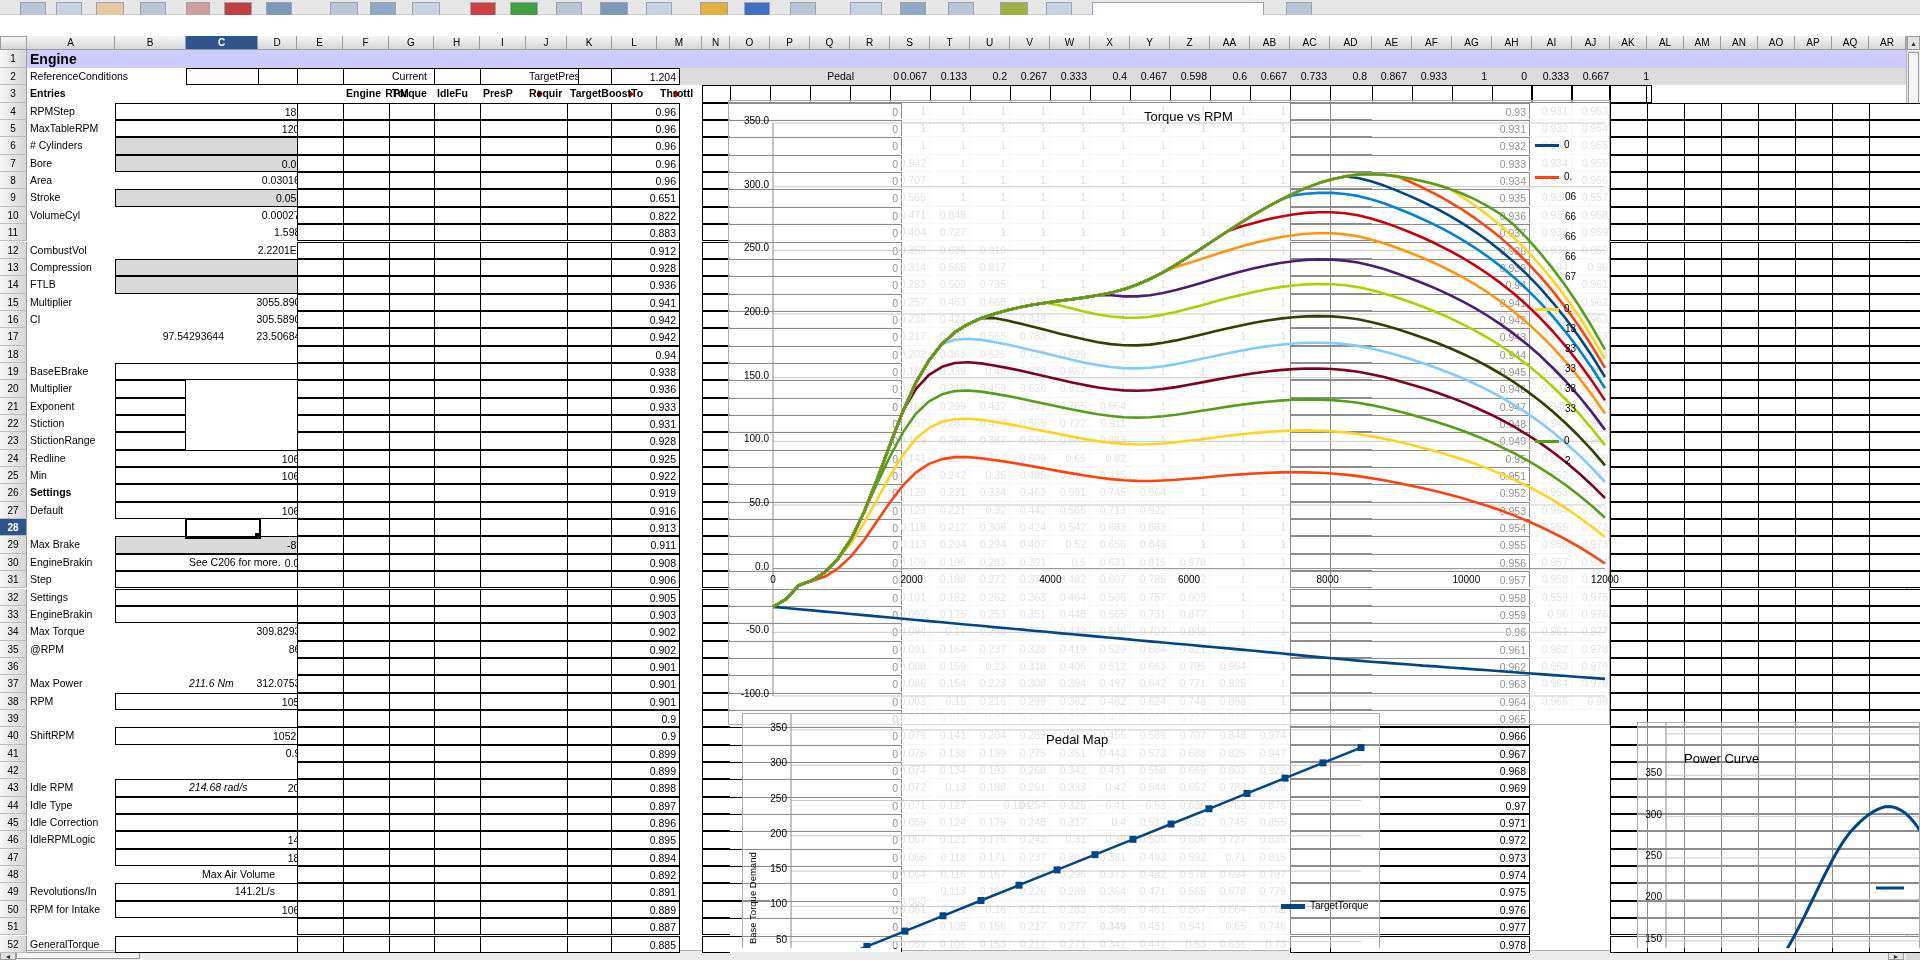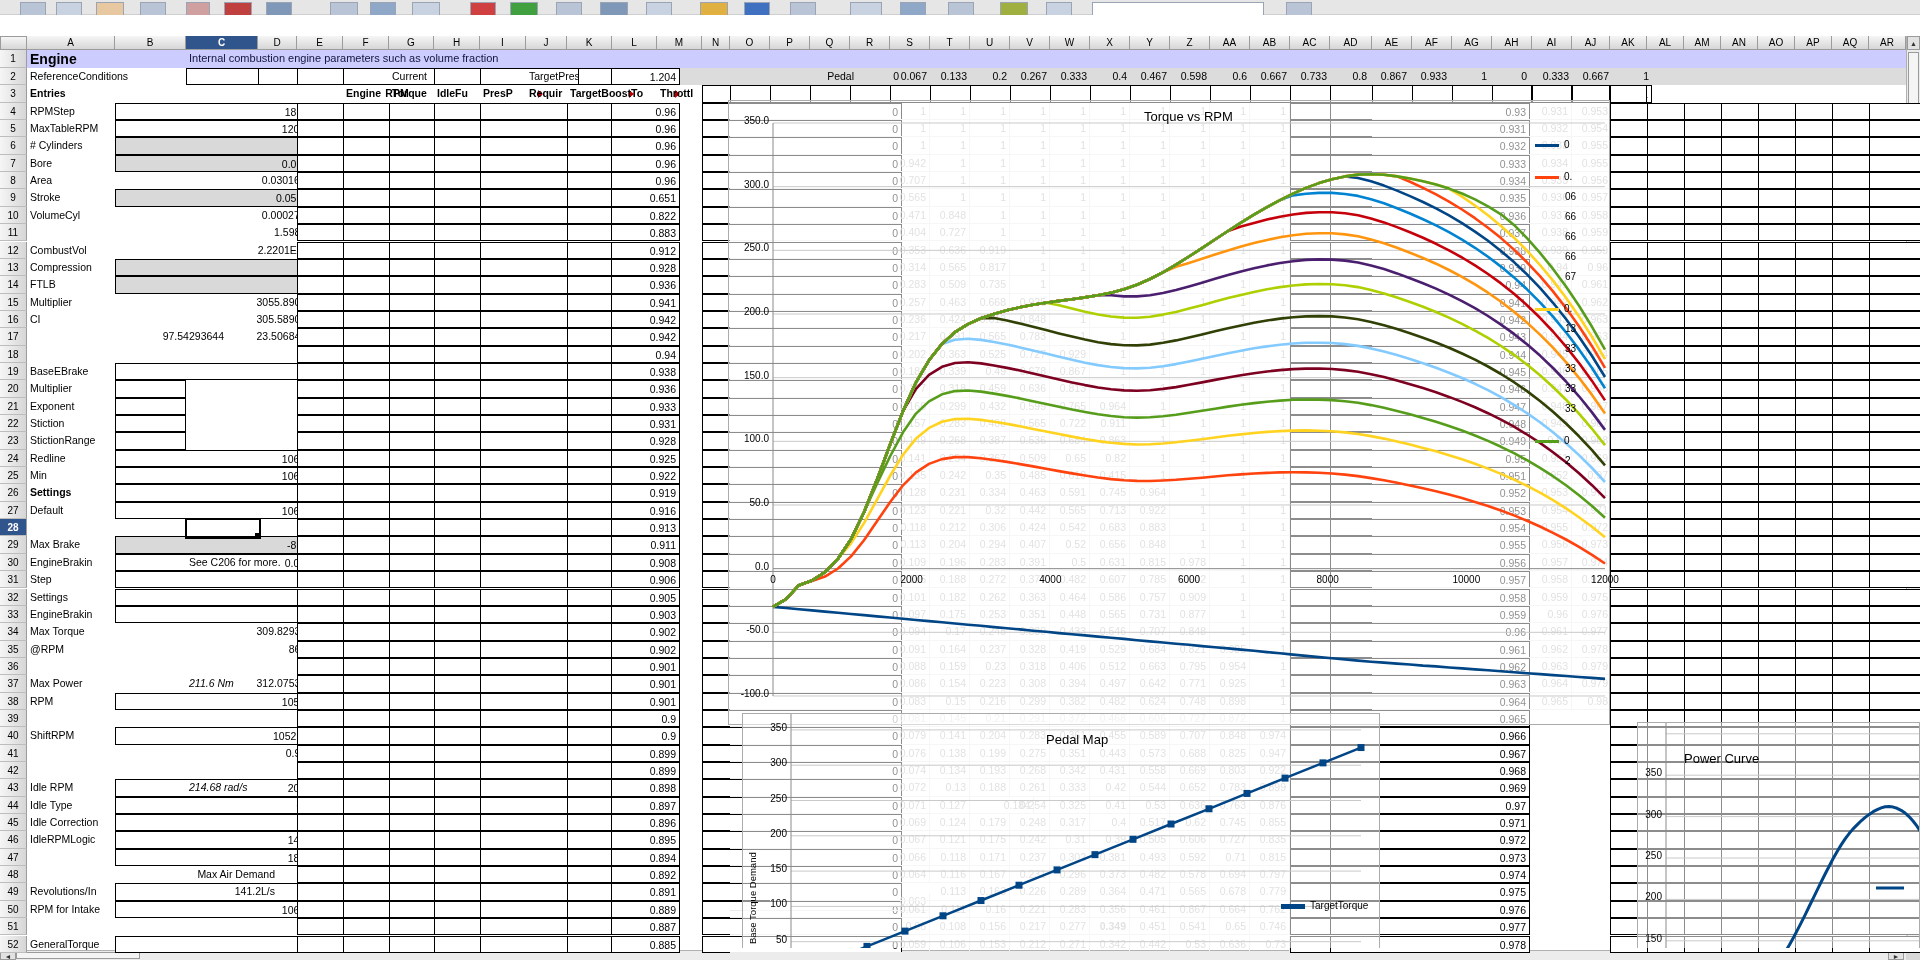--- a/index.html
+++ b/index.html
@@ -197,21 +197,20 @@
     <div class="rh" style="top: 848.75px; height: 17.35px; line-height: 17.35px;">47</div>
     <div class="rh" style="top: 866.1px; height: 17.35px; line-height: 17.35px;">48</div>
     <div class="rh" style="top: 883.45px; height: 17.35px; line-height: 17.35px;">49</div>
     <div class="rh" style="top: 900.8px; height: 17.35px; line-height: 17.35px;">50</div>
     <div class="rh" style="top: 918.15px; height: 17.35px; line-height: 17.35px;">51</div>
     <div class="rh" style="top: 935.5px; height: 17.35px; line-height: 17.35px;">52</div>
     <div class="band" style="left: 27px; top: 50px; width: 1879px; height: 900px; background: rgb(255, 255, 255);"></div>
     <div class="band" style="left: 27px; top: 50px; width: 1879px; height: 18px; background: rgb(204, 204, 255);"></div>
     <div class="band" style="left: 612px; top: 68px; width: 1294px; height: 17.35px; background: rgb(220, 220, 220);"></div>
     <div class="cell t" style="left: 27px; top: 50px; width: 200px; height: 18px;">Engine</div>
-    <div class="cell cap" style="left: 186px; top: 50px; width: 620px; height: 18px;">Internal combustion engine parameters such as volume fraction</div>
     <div class="cell " style="left: 27px; top: 68px; width: 88px; height: 17.35px;">ReferenceConditions</div>
     <div class="cell bx rt nt" style="left: 186px; top: 68px; width: 200px; height: 17.35px;">101325</div>
     <div class="cell bx rt nt" style="left: 258px; top: 68px; width: 200px; height: 17.35px;">1.204</div>
     <div class="cell bx rt nt" style="left: 297px; top: 68px; width: 200px; height: 17.35px;">0.077</div>
     <div class="cell bx rt nt" style="left: 343px; top: 68px; width: 200px; height: 17.35px;">12.987</div>
     <div class="cell lf" style="left: 389px; top: 68px; width: 45px; height: 17.35px;">Current</div>
     <div class="cell bx rt" style="left: 434px; top: 68px; width: 200px; height: 17.35px;">1E+05</div>
     <div class="cell bx rt" style="left: 480px; top: 68px; width: 200px; height: 17.35px;">1.204</div>
     <div class="cell lf" style="left: 526px; top: 68px; width: 41px; height: 17.35px;">TargetPres</div>
     <div class="cell bx " style="left: 578px; top: 68px; width: 34px; height: 17.35px;"></div>
@@ -301,21 +300,21 @@
     <div class="cell " style="left: 27px; top: 779.35px; width: 88px; height: 17.35px;">Idle RPM</div>
     <div class="cell bx rt" style="left: 115px; top: 779.35px; width: 200px; height: 17.35px;">2050</div>
     <div class="cell it lf" style="left: 186px; top: 779.35px; width: 200px; height: 17.35px;">214.68 rad/s</div>
     <div class="cell " style="left: 27px; top: 796.7px; width: 88px; height: 17.35px;">Idle Type</div>
     <div class="cell bx rt nt" style="left: 115px; top: 796.7px; width: 200px; height: 17.35px;">0.5</div>
     <div class="cell tr" style="left: 27px; top: 814.05px; width: 200px; height: 17.35px;">Idle Correction</div>
     <div class="cell bx rt nt" style="left: 115px; top: 814.05px; width: 200px; height: 17.35px;">1</div>
     <div class="cell " style="left: 27px; top: 831.4px; width: 88px; height: 17.35px;">IdleRPMLogic</div>
     <div class="cell bx rt nt" style="left: 115px; top: 831.4px; width: 200px; height: 17.35px;">1456</div>
     <div class="cell bx rt nt" style="left: 115px; top: 848.75px; width: 200px; height: 17.35px;">1845</div>
-    <div class="cell rt" style="left: 186px; top: 866.1px; width: 92px; height: 17.35px;">Max Air Demand</div>
+    <div class="cell rt" style="left: 186px; top: 866.1px; width: 92px; height: 17.35px;">Max Air Volume</div>
     <div class="cell tr" style="left: 27px; top: 883.45px; width: 200px; height: 17.35px;">Revolutions/In</div>
     <div class="cell bx rt nt" style="left: 115px; top: 883.45px; width: 200px; height: 17.35px;">2</div>
     <div class="cell rt" style="left: 186px; top: 883.45px; width: 92px; height: 17.35px;">141.2L/s</div>
     <div class="cell tr" style="left: 27px; top: 900.8px; width: 200px; height: 17.35px;">RPM for Intake</div>
     <div class="cell bx rt" style="left: 115px; top: 900.8px; width: 200px; height: 17.35px;">10600</div>
     <div class="cell tr" style="left: 27px; top: 935.5px; width: 200px; height: 17.35px;">GeneralTorque</div>
     <div class="cell bx rt nt" style="left: 115px; top: 935.5px; width: 200px; height: 17.35px;">1</div>
     <div class="cell rt" style="left: 258px; top: 935.5px; width: 200px; height: 17.35px;">1</div>
     <div class="cell bx rt" style="left: 297px; top: 102.7px; width: 200px; height: 17.35px;">0</div>
     <div class="cell bx rt" style="left: 343px; top: 102.7px; width: 200px; height: 17.35px;">-30</div>

